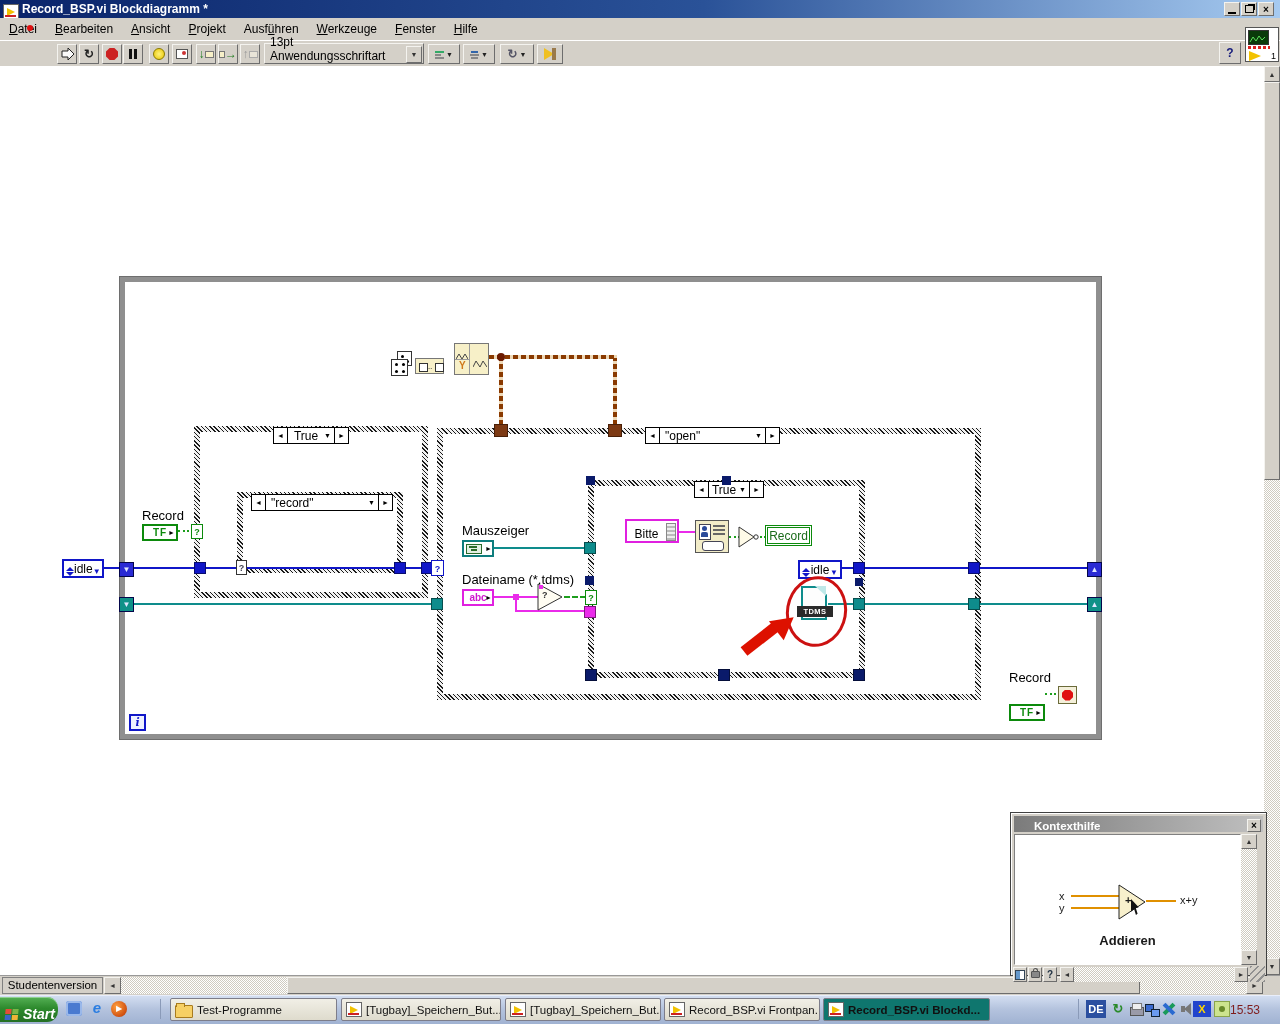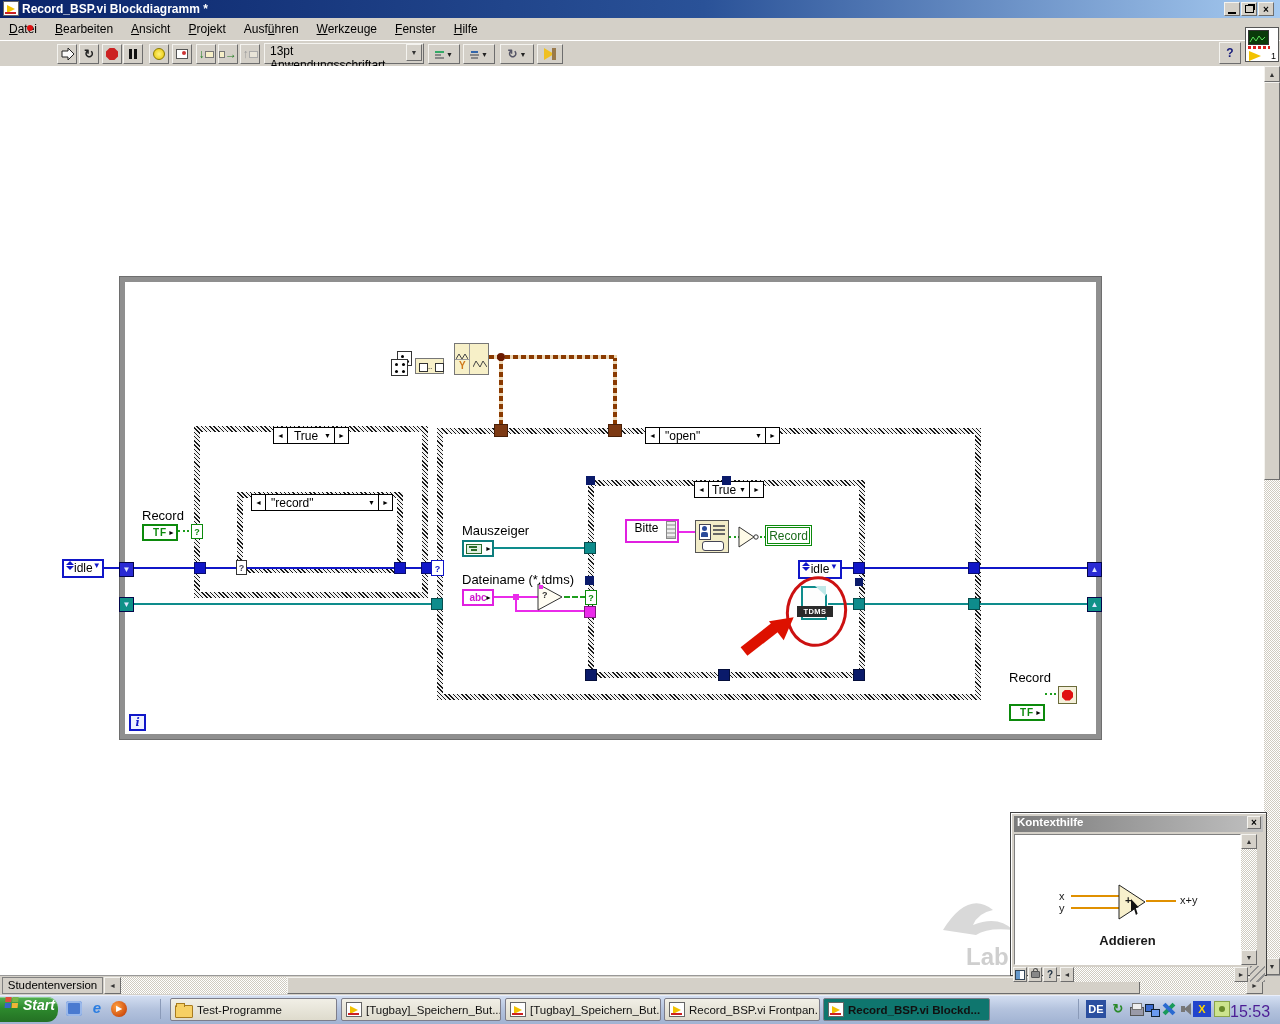--- a/index.html
+++ b/index.html
@@ -1,18 +1,18 @@
 <!DOCTYPE html>
 <html><head>
 <meta charset="utf-8">
 <style>
   html,body{margin:0;padding:0}
   #screen{position:relative;width:1280px;height:1024px;background:#d4d0c8;font-family:"Liberation Sans",sans-serif;overflow:hidden}
   .a{position:absolute}
-  .f{display:flex;align-items:flex-start}
+  .f{display:flex;align-items:flex-end}
   
   #titlebar{left:0;top:0;width:1280px;height:18px;background:linear-gradient(90deg,#0a246a,#2a5298 55%,#a6caf0);color:#fff;font-size:12px;font-weight:bold}
   .wbtn{width:16px;height:14px;top:2px;background:#d4d0c8;border:1px solid;border-color:#f4f3ef #6d6d6d #6d6d6d #f4f3ef;box-sizing:border-box;display:flex;align-items:center;justify-content:center;font-size:10px;color:#000}
   #menubar{left:0;top:18px;width:1280px;height:22px;background:#d4d0c8;font-size:12px;color:#000}
   .mitem{float:left;padding:0 9px;line-height:22px}
   .ac{text-decoration:underline}
   #toolbar{left:0;top:40px;width:1280px;height:26px;background:#d4d0c8;border-top:1px solid #fff}
   .tbtn{top:44px;width:20px;height:20px;background:#d4d0c8;border:1px solid;border-color:#f4f3ef #6d6d6d #6d6d6d #f4f3ef;box-sizing:border-box;display:flex;align-items:center;justify-content:center;font-size:12px;color:#222}
   .sb{background:#d4d0c8;border:1px solid;border-color:#f4f3ef #6d6d6d #6d6d6d #f4f3ef;box-sizing:border-box;display:flex;align-items:center;justify-content:center;font-size:7px;color:#333}
   .track{background-image:repeating-conic-gradient(#ffffff 0 25%,#cfcbc0 0 50%);background-size:2px 2px}
@@ -146,26 +146,20 @@
     <span class="a" style="left:2px;top:2px;width:19px;height:13px;background:#0a3a0a;border:1px solid #333"><svg width="17" height="11">
           <polyline points="1,8 4,3 7,7 10,2 13,6 16,3" fill="none" stroke="#5be05b" stroke-width="1"></polyline>
         </svg></span>
     <span class="a" style="left:2px;top:18px;width:22px;height:3px;background:repeating-linear-gradient(90deg,#d22 0 3px,#fff 3px 5px)"></span>
     <span class="a" style="left:3px;top:23px;width:0;height:0;border-left:12px solid #f2c200;border-top:5px solid transparent;border-bottom:5px solid transparent"></span>
     <span class="a" style="right:2px;bottom:0;font-size:9px;color:#000">1</span>
   </div>
 
   <div class="a" style="left:0;top:66px;width:1264px;height:909px;background:#ffffff"></div>
 
-  <div class="a" style="left:938px;top:885px;width:80px;height:90px;color:#d4d4d4">
-    <svg width="80" height="60">
-        <path d="M5 45 Q30 5 55 25 Q40 28 35 40 Q60 30 75 45 Q50 42 38 50 Z" fill="#d9d9d9"></path>
-      </svg>
-    <div style="font-size:24px;font-weight:bold;color:#cfcfcf;margin-left:28px;margin-top:-6px">Lab</div>
-  </div>
 
   <div class="a" style="left:120px;top:277px;width:981px;height:462px;border:5px solid #8f8f8f;outline:1px solid #6e6e6e;box-sizing:border-box"></div>
 
   <div class="a" style="left:391px;top:351px;width:23px;height:26px">
     <span class="a" style="left:6px;top:0;width:13px;height:13px;background:#fff;border:1px solid #333">
         <span class="a" style="left:3px;top:3px;width:3px;height:3px;background:#000;border-radius:50%;box-shadow:5px 5px 0 #000"></span>
       </span>
     <span class="a" style="left:0;top:8px;width:15px;height:15px;background:#fff;border:1px solid #333">
         <span class="a" style="left:3px;top:3px;width:3px;height:3px;background:#000;border-radius:50%;box-shadow:7px 0 0 #000,0 7px 0 #000,7px 7px 0 #000"></span>
       </span>
@@ -360,21 +354,21 @@
   <span class="a sb" style="left:1264px;top:958px;width:16px;height:17px">▼</span>
 
   <div class="a" style="left:0;top:975px;width:1280px;height:20px;background:#d4d0c8;border-top:1px solid #999;box-sizing:border-box"></div>
   <div class="a" style="left:2px;top:977px;width:101px;height:17px;background:#d4d0c8;border:1px solid #808080;box-sizing:border-box;font-size:11.5px;text-align:center;line-height:15px">Studentenversion</div>
   <span class="a sb" style="left:104px;top:977px;width:17px;height:17px">◄</span>
   <div class="a track" style="left:121px;top:977px;width:1125px;height:17px"></div>
   <div class="a" style="left:287px;top:977px;width:853px;height:17px;background:#d4d0c8;border:1px solid;border-color:#f4f3ef #6d6d6d #6d6d6d #f4f3ef;box-sizing:border-box"></div>
   <span class="a sb" style="left:1246px;top:977px;width:17px;height:17px">►</span>
 
   <div class="a" style="left:1010px;top:812px;width:255px;height:162px;background:#d4d0c8;border:1px solid #404040;box-shadow:inset 1px 1px 0 #fff">
-    <div class="a f" style="left:3px;top:3px;width:249px;height:16px;background:linear-gradient(90deg,#7b7b7b,#c0c0c0);color:#fff;font-size:11.5px;font-weight:bold;padding-left:3px;box-sizing:border-box">
+    <div class="a f" style="left:3px;top:3px;width:249px;height:16px;background:linear-gradient(90deg,#7b7b7b,#c0c0c0);color:#fff;font-size:11.5px;font-weight:bold;padding-left:20px;box-sizing:border-box">
       <span style="flex:1">Kontexthilfe</span>
       <span class="kbtn" style="width:14px;height:13px;margin-right:2px;color:#000;font-size:10px;font-weight:bold">×</span>
     </div>
     <div class="a" style="left:3px;top:21px;width:227px;height:131px;background:#fff;border:1px solid;border-color:#808080 #fff #fff #808080;box-sizing:border-box;color:#1a1a1a;font-size:11.5px">
       <div class="a" style="left:0;top:52px;width:225px;height:46px">
         <span class="a" style="left:44px;top:3px;font-size:11px">x</span>
         <span class="a" style="left:44px;top:15px;font-size:11px">y</span>
         <span class="a" style="left:56px;top:8px;width:48px;height:2px;background:#e09000"></span>
         <span class="a" style="left:56px;top:20px;width:48px;height:2px;background:#e09000"></span>
         <span class="a" style="left:103px;top:-3px"><svg width="30" height="36">
@@ -470,15 +464,15 @@
       <span style="position:absolute;left:6px;top:1px;width:4px;height:14px;background:#2a6ad0;transform:rotate(-45deg)"></span>
     </span>
   <span class="a trayicon" style="left:1179px">
       <span style="position:absolute;left:2px;top:5px;width:4px;height:6px;background:#777"></span>
       <span style="position:absolute;left:5px;top:2px;width:0;height:0;border-right:7px solid #777;border-top:6px solid transparent;border-bottom:6px solid transparent"></span>
     </span>
   <span class="a trayicon" style="left:1193px;width:18px;background:#2244cc;color:#ffd700;font-size:11px;font-weight:bold;text-align:center;line-height:16px">X</span>
   <span class="a trayicon" style="left:1214px;background:#cde48e;border:1px solid #8aa44a;box-sizing:border-box">
       <span style="position:absolute;left:4px;top:4px;width:6px;height:6px;border-radius:50%;background:#6a8a2a"></span>
     </span>
-  <span class="a" style="left:1230px;top:1003px;width:46px;font-size:16px;color:#4c1d95">15:53</span>
+  <span class="a" style="left:1230px;top:1003px;width:46px;font-size:12px;color:#7f1d1d">15:53</span>
 
 </div>
 
 </body></html>

